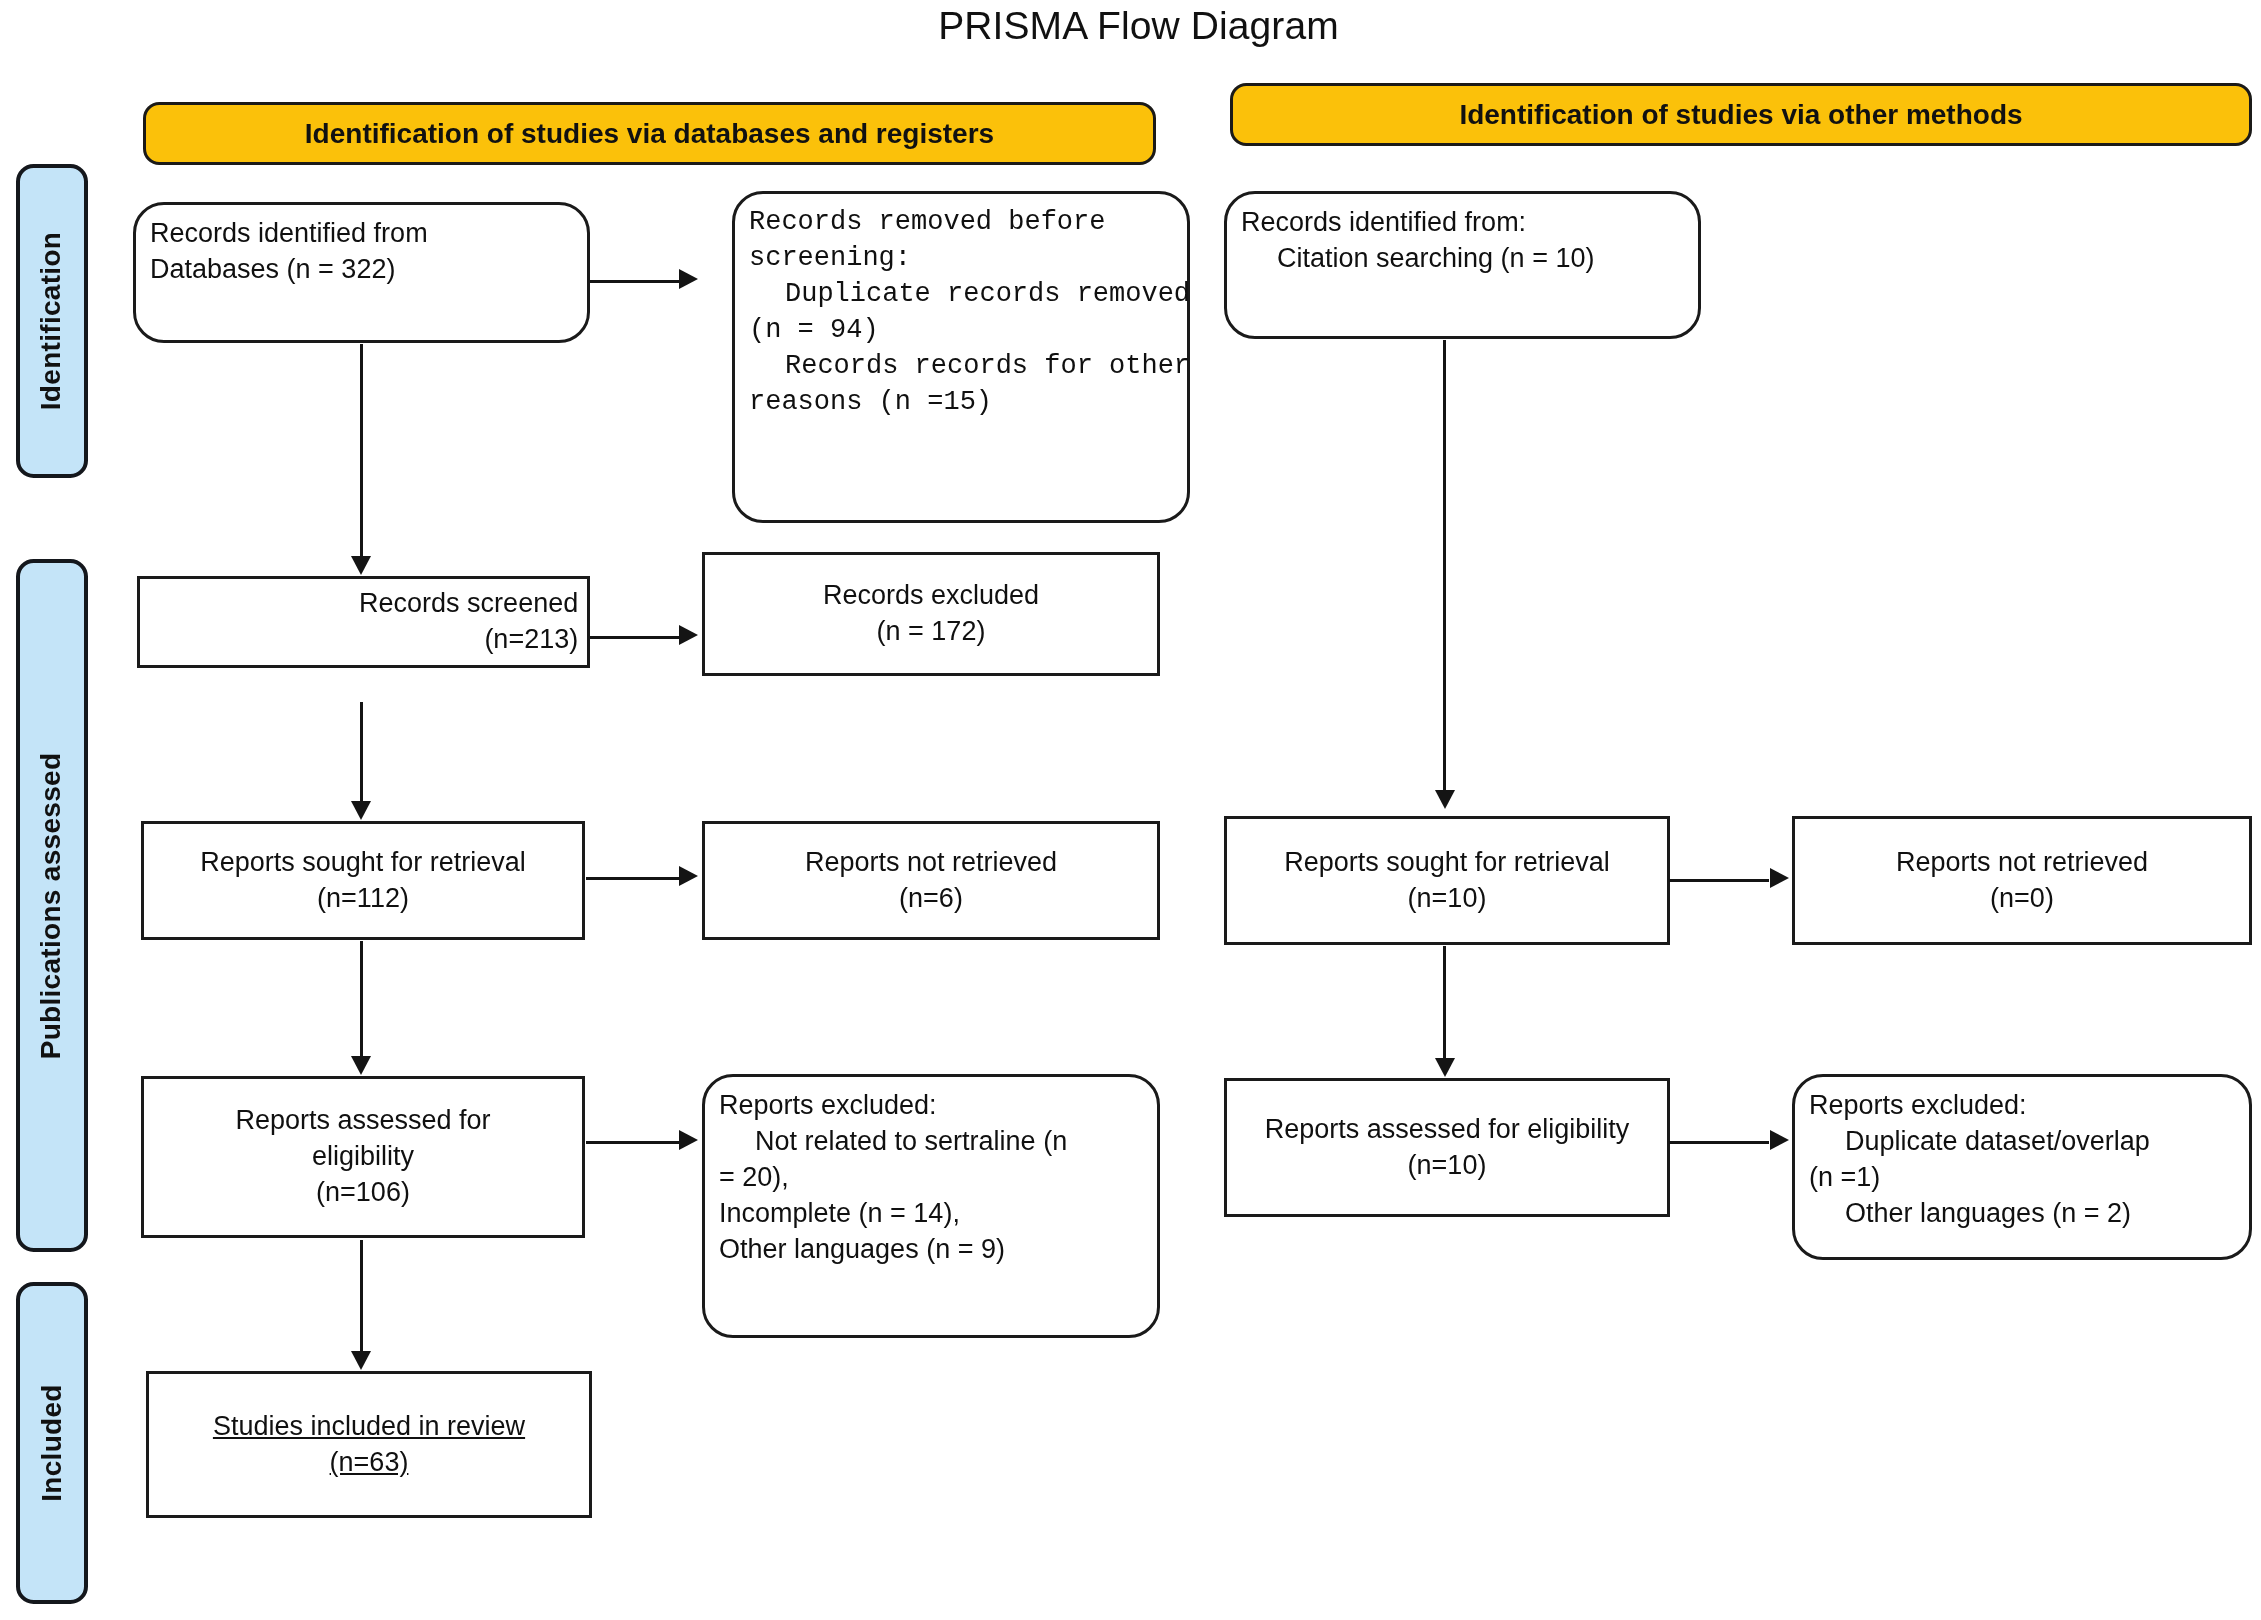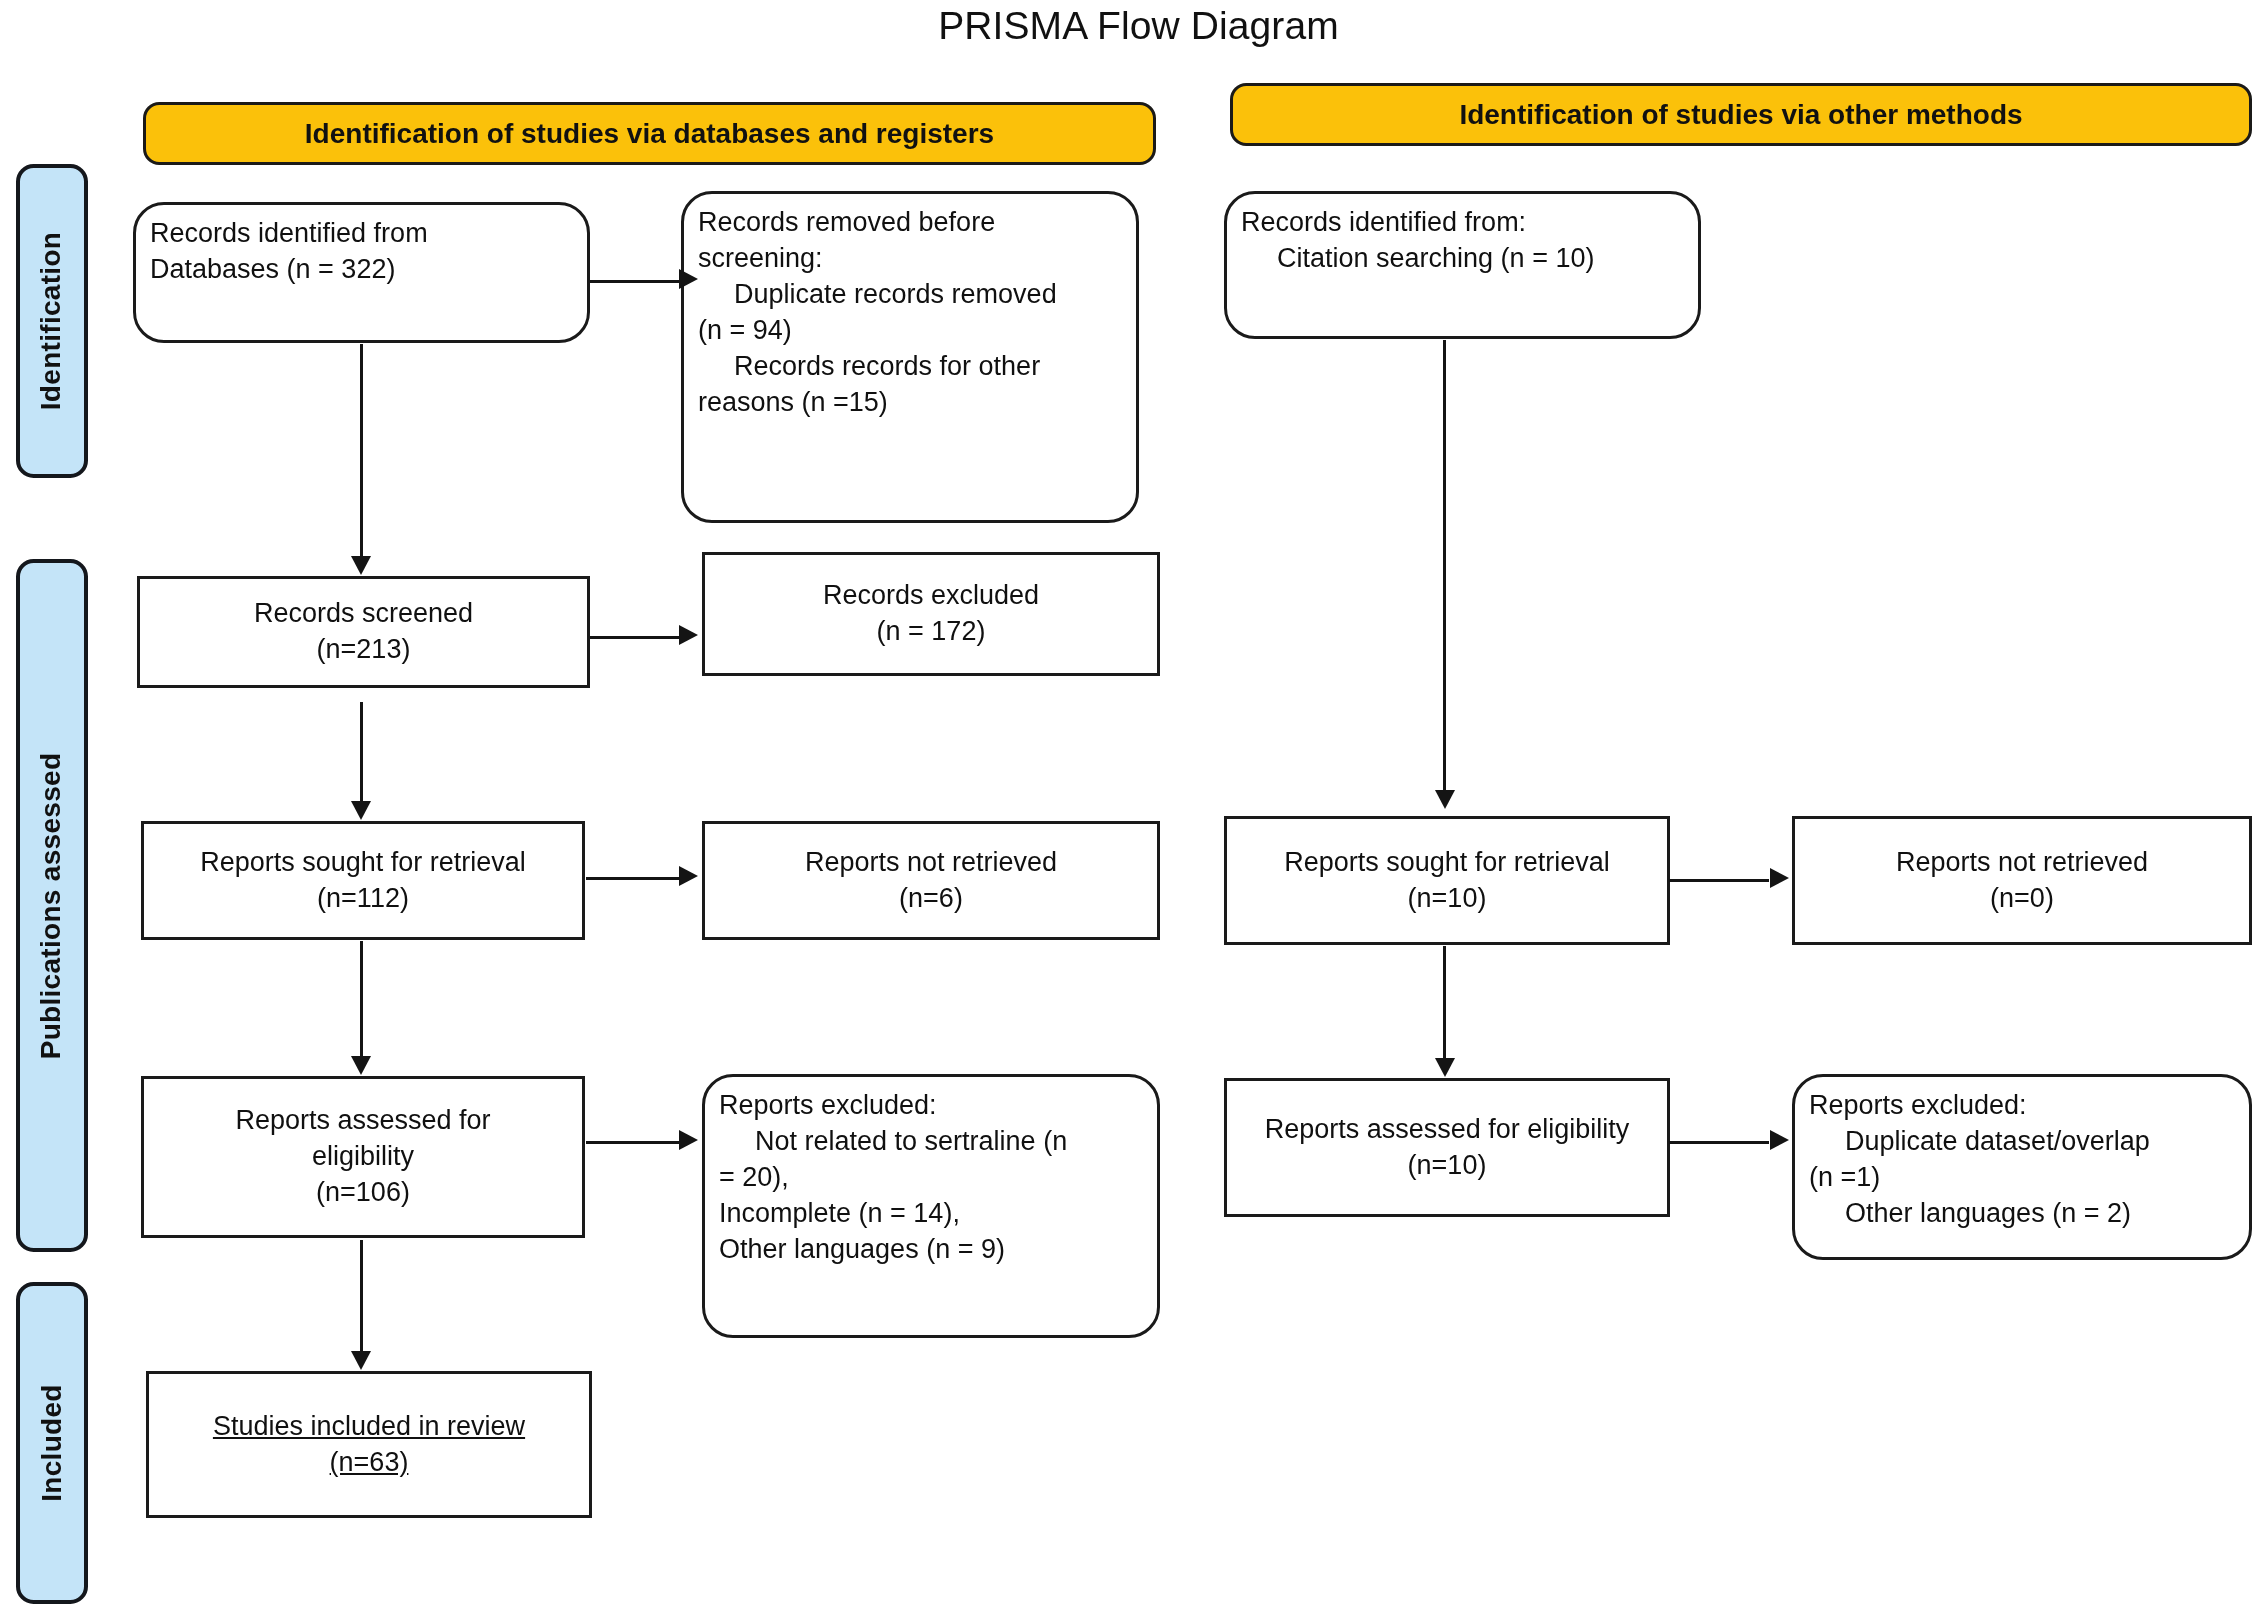--- a/index.html
+++ b/index.html
@@ -140,36 +140,36 @@
   </div>
   <div class="stage-pill" style="left:15.7px; top:1282px; width:72px; height:322px;">
     <span>Included</span>
   </div>
 
   <div class="flow-box topleft" style="left:133px; top:202px; width:457px; height:141px;">
     <span class="ln">Records identified from</span>
     <span class="ln">Databases (n = 322)</span>
   </div>
 
-  <div class="flow-box topleft" style="left:681px; top:191px; width:458px; height:332px;">
+  <div class="flow-box topleft" style="left:732px; top:191px; width:458px; height:332px;font-family:Liberation Mono, monospace;">
     <span class="ln">Records removed before</span>
     <span class="ln">screening:</span>
     <span class="ind">Duplicate records removed</span>
     <span class="ln">(n = 94)</span>
     <span class="ind">Records records for other</span>
     <span class="ln">reasons (n =15)</span>
   </div>
 
   <div class="hline" style="left:590px; top:280px; width:89px;"></div>
   <div class="arrow-right" style="left:679px; top:269px;"></div>
 
   <div class="vline" style="left:360px; top:344px; height:213px;"></div>
   <div class="arrow-down" style="left:351px; top:556px;"></div>
 
-  <div class="flow-box center" style="left:137px; top:576px; width:453px; height:112px;">
+  <div class="flow-box center" style="left:137px; top:576px; width:453px; height:92px;align-items:flex-end;">
     <span class="ln">Records screened</span>
     <span class="ln">(n=213)</span>
   </div>
 
   <div class="flow-box center" style="left:702px; top:552px; width:458px; height:124px;">
     <span class="ln">Records excluded</span>
     <span class="ln">(n = 172)</span>
   </div>
 
   <div class="hline" style="left:590px; top:636px; width:89px;"></div>

